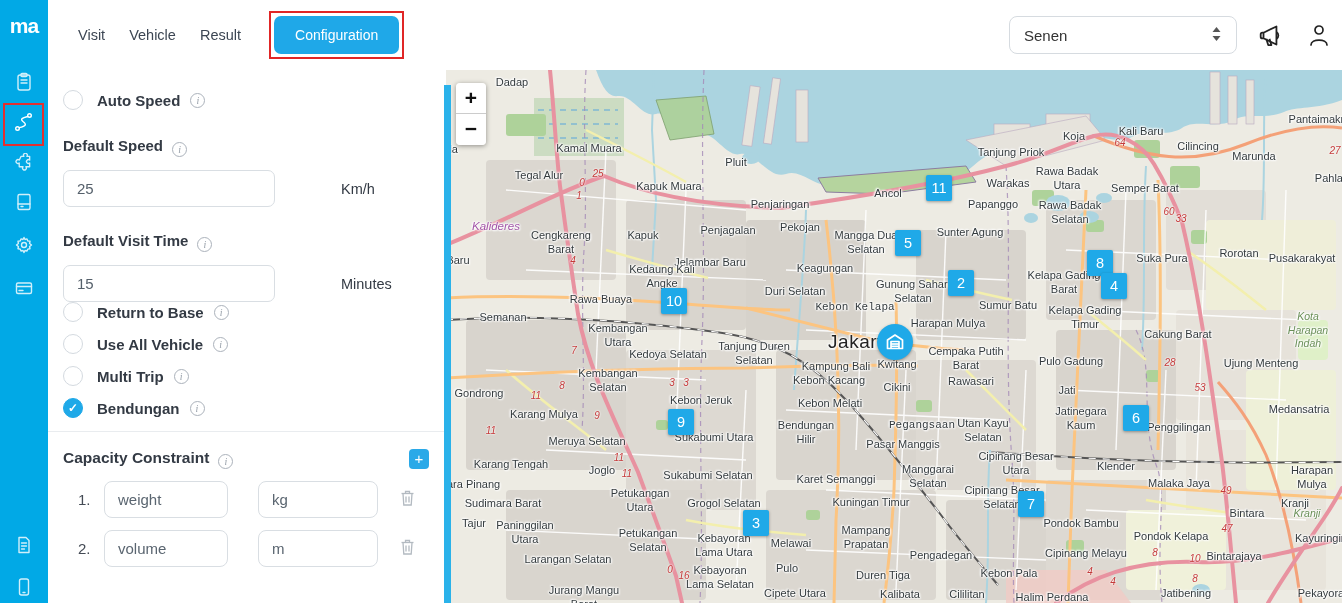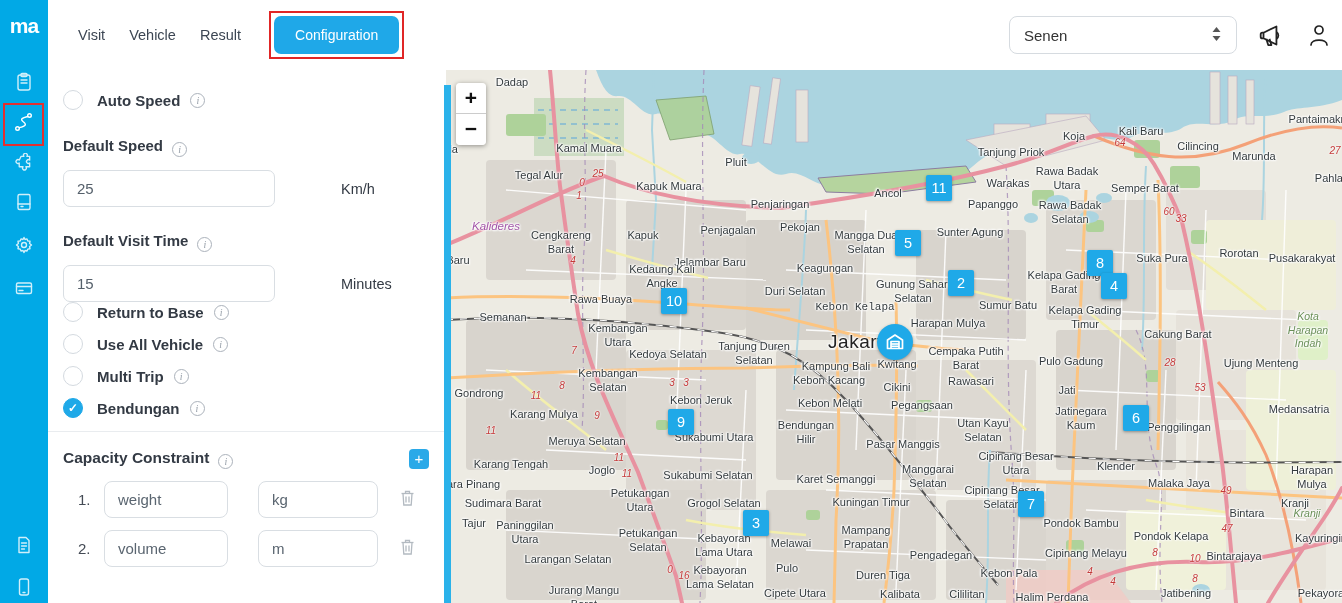--- a/index.html
+++ b/index.html
@@ -487,21 +487,21 @@
       <div class="maplabel" style="left: 502px; top: 253px;">Harapan Mulya</div>
       <div class="maplabel city" style="left: 415px; top: 272px;">Jakarta</div>
       <div class="maplabel" style="left: 451px; top: 294px;">Kwitang</div>
       <div class="maplabel" style="left: 390px; top: 296px;">Kampung Bali</div>
       <div class="maplabel" style="left: 383px; top: 310px;">Kebon Kacang</div>
       <div class="maplabel" style="left: 384px; top: 333px;">Kebon Melati</div>
       <div class="maplabel" style="left: 451px; top: 317px;">Cikini</div>
       <div class="maplabel" style="left: 520px; top: 288px;">Cempaka Putih
 Barat</div>
       <div class="maplabel" style="left: 525px; top: 311px;">Rawasari</div>
-      <div class="maplabel" style="left: 476px; top: 335px;">Pegangsaan</div>
+      <div class="maplabel" style="left: 476px; top: 355px; font-family: Liberation Mono, monospace;">Pegangsaan</div>
       <div class="maplabel" style="left: 537px; top: 360px;">Utan Kayu
 Selatan</div>
       <div class="maplabel" style="left: 457px; top: 374px;">Pasar Manggis</div>
       <div class="maplabel" style="left: 360px; top: 362px;">Bendungan
 Hilir</div>
       <div class="maplabel" style="left: 390px; top: 409px;">Karet Semanggi</div>
       <div class="maplabel" style="left: 425px; top: 432px;">Kuningan Timur</div>
       <div class="maplabel" style="left: 482px; top: 406px;">Manggarai
 Selatan</div>
       <div class="maplabel" style="left: 420px; top: 467px;">Mampang

